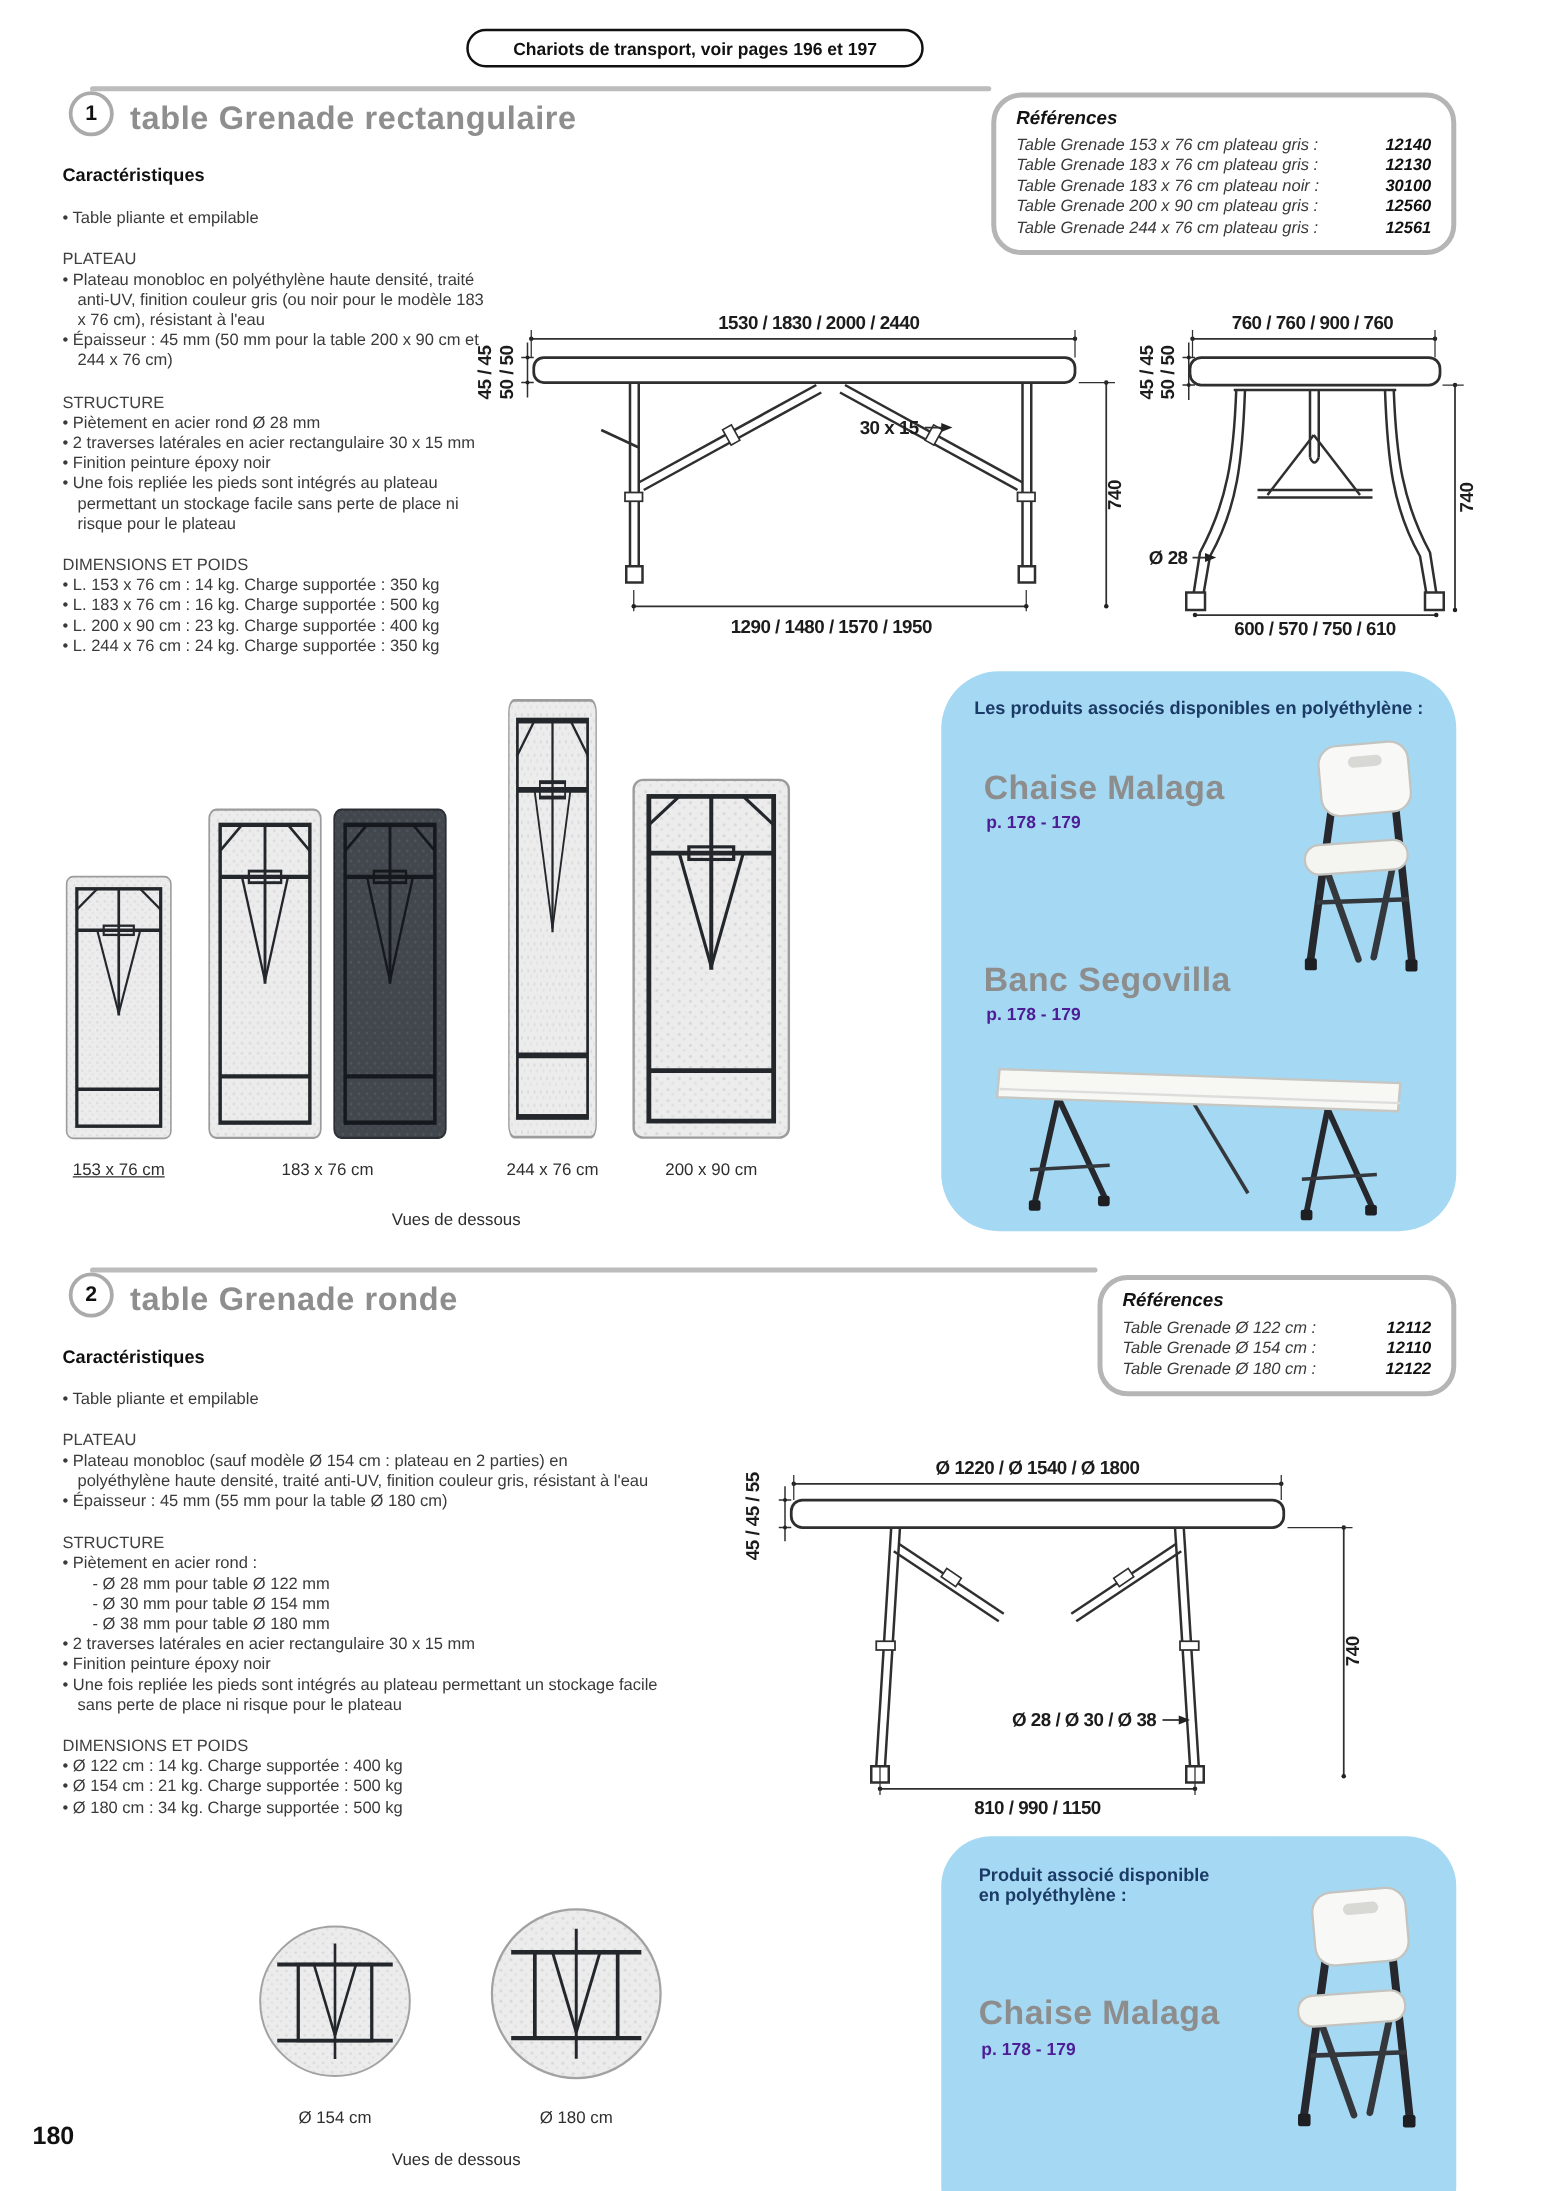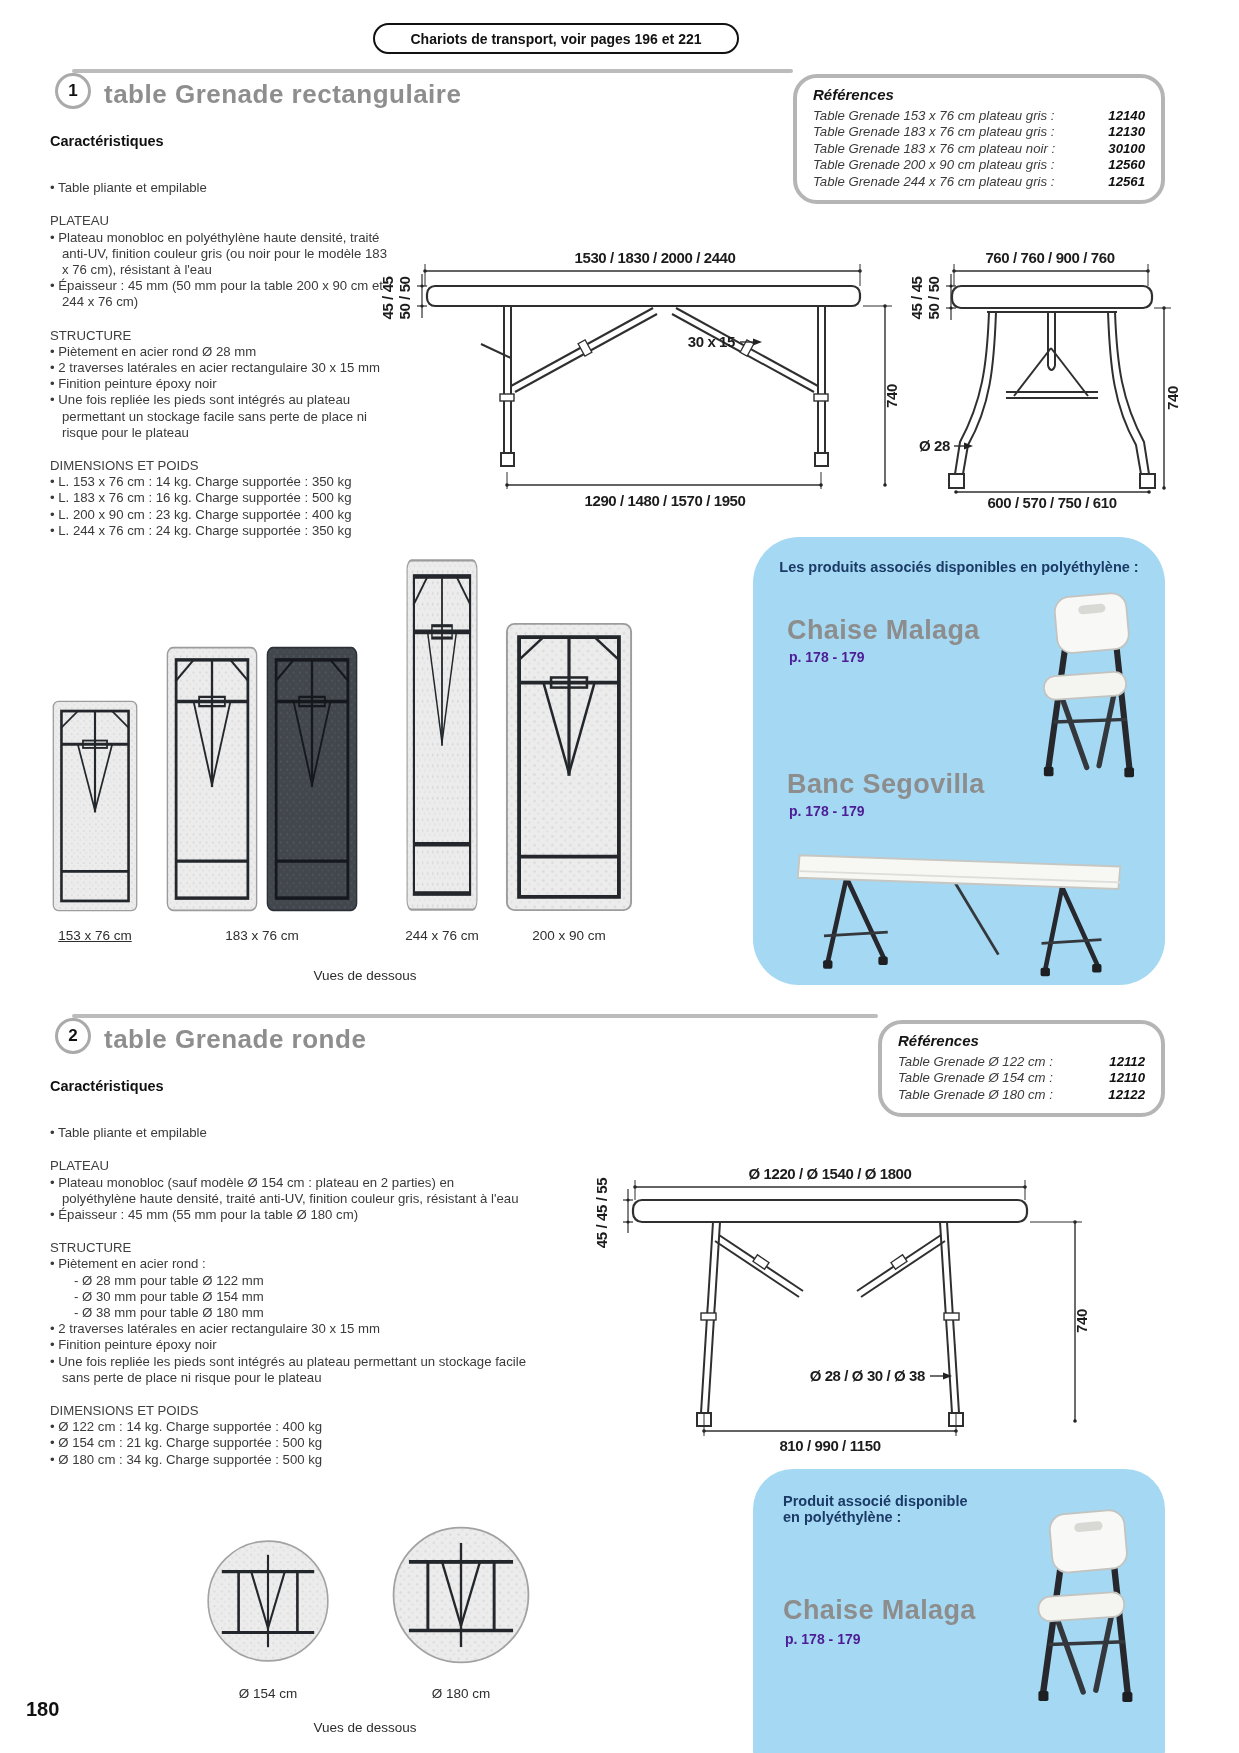--- a/index.html
+++ b/index.html
@@ -19,21 +19,21 @@
   
   .refs{position:absolute;border:4px solid #b5b5b5;border-radius:24px;background:#fff;
         box-sizing:border-box;padding:8px 16px 10px;font-style:italic;}
   .refs-heading{font-weight:bold;font-size:15px;color:#131313;margin-bottom:5px;}
   .refs-row{display:flex;justify-content:space-between;font-size:13.2px;line-height:16.4px;color:#3a3a3a;}
   .refs-code{font-weight:bold;color:#101010;margin-left:10px;}
   
   .specs{position:absolute;font-size:13.2px;line-height:16.2px;}
   .specs-heading{font-weight:bold;font-size:14.5px;color:#101010;}
   .group-heading{margin-top:17px;color:#3f3f3f;}
-  .specs p.intro{margin:31px 0 0 0;}
+  .specs p.intro{margin:17px 0 0 0;}
   .specs ul{list-style:none;margin:0;padding:0;}
   .specs li{padding-left:12px;text-indent:-12px;}
   .specs li.sub{padding-left:24px;text-indent:0;}
   
   svg text.dim{font-family:"Liberation Sans",sans-serif;font-weight:bold;font-size:15px;
                fill:#1c1c1c;letter-spacing:-0.4px;}
   .draw line,.draw path,.draw rect.part{stroke:#2f2f2f;}
   
   .cap{position:absolute;text-align:center;font-size:13.5px;color:#2e2e2e;}
   
@@ -107,21 +107,21 @@
       <rect x="104" y="136" width="10" height="9" rx="2" fill="#1d1f23"></rect>
       <rect x="277" y="148" width="10" height="9" rx="2" fill="#1d1f23"></rect>
       <rect x="332" y="144" width="10" height="9" rx="2" fill="#1d1f23"></rect>
     </symbol>
   </defs>
 </svg>
 
 <div class="page">
 
   <div class="banner">
-    <span>Chariots de transport, voir pages 196 et 221</span>
+    <span>Chariots de transport, voir pages 196 et 197</span>
   </div>
 
   <div class="sec-line" style="left:72px;top:69px;width:721px;"></div>
   <div class="sec-circle" style="left:55px;top:73px;">
     <span>1</span>
   </div>
   <h1 class="sec-title" style="left:104px;top:79px;">table Grenade rectangulaire</h1>
 
   <div class="refs" style="left:793px;top:74px;width:372px;">
     <div class="refs-heading">Références</div>

